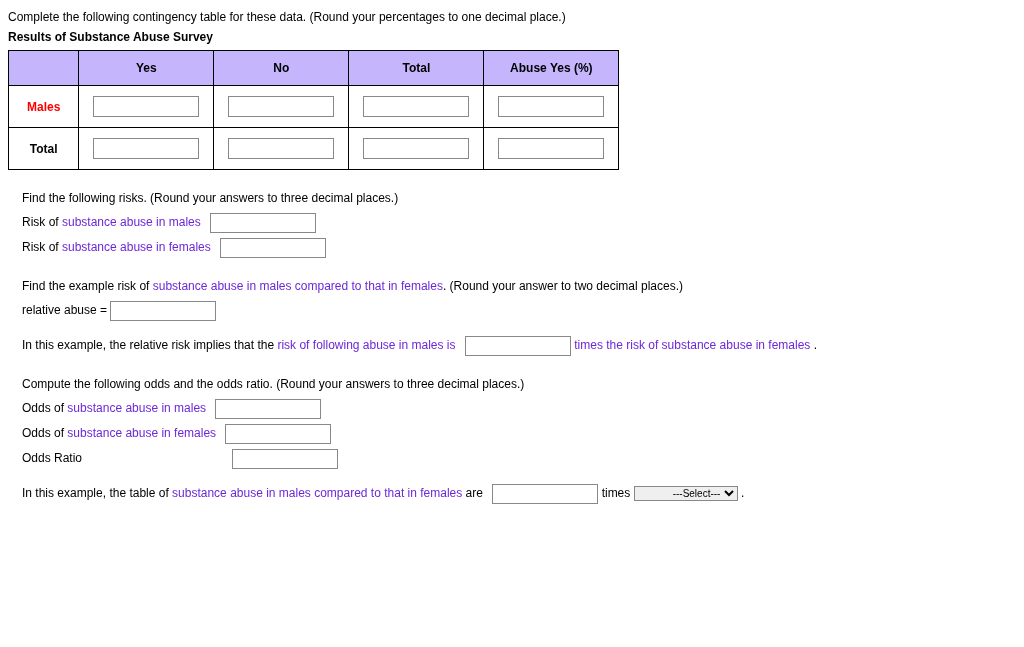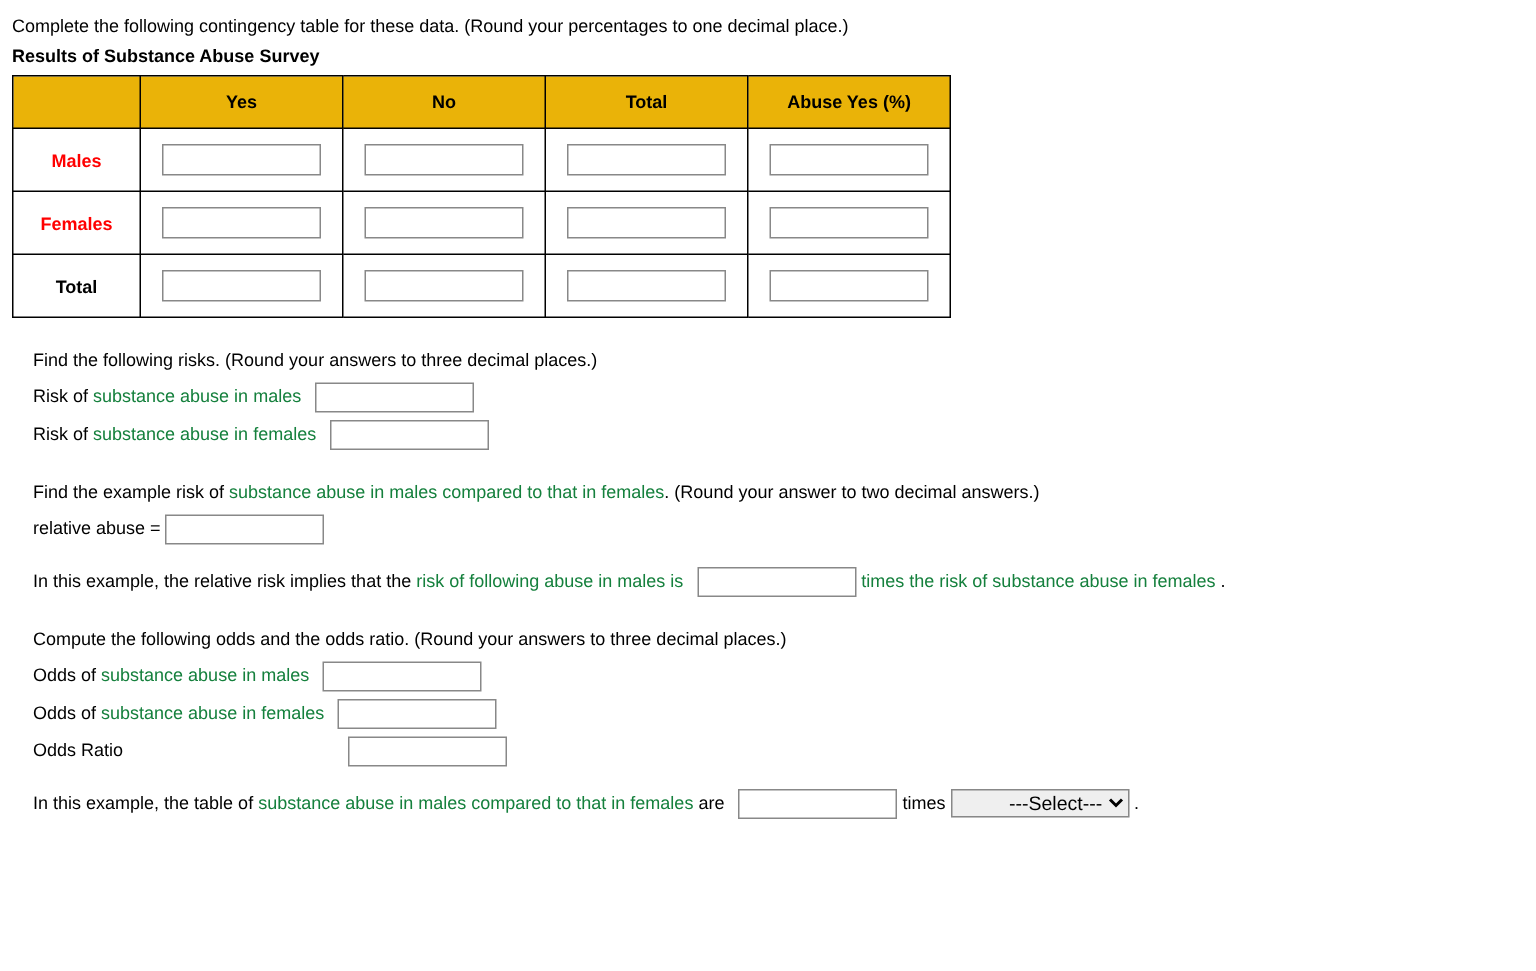--- a/index.html
+++ b/index.html
@@ -3,36 +3,36 @@
 <meta charset="utf-8">
 <style>
   body {
     font-family: Verdana, Geneva, sans-serif;
     font-size: 12px;
     color: #000;
     margin: 0;
     padding: 4px 8px;
     background: #fff;
   }
-  .red { color: #15803d; }
+  .red { color: #6d28d9; }
   .red-bold { color: #000000; font-weight: bold; }
   p { margin: 6px 0; }
   table.tbl {
     border-collapse: collapse;
     margin-top: 4px;
     margin-bottom: 18px;
   }
   table.tbl td, table.tbl th {
     border: 1px solid #000;
     padding: 10px 14px;
     text-align: center;
     vertical-align: middle;
   }
   table.tbl th {
-    background: #eab308;
+    background: #c4b5fd;
     font-weight: bold;
   }
   table.tbl th.super {
     background: #cccccc;
     color: #ff0000;
     font-weight: bold;
     font-size: 13px;
   }
   table.tbl td.rowhead {
     font-weight: bold;
@@ -53,21 +53,21 @@
   input.small {
     width: 100px;
     height: 16px;
     border: 1px solid #888;
     font-size: 12px;
     margin-left: 6px;
     padding: 1px 2px;
     vertical-align: middle;
   }
   select.sel {
-    font-size: 13px;
+    font-size: 10px;
     border: 1px solid #888;
     vertical-align: middle;
     padding-left: 34px;
   }
   .line { margin: 4px 14px; line-height: 1.7; }
   .spaced-top { margin-top: 18px; }
   .spaced-top2 { margin-top: 14px; }
 </style>
 </head>
 <body>
@@ -86,48 +86,41 @@
     <th>Abuse Yes (%)</th>
   </tr>
   <tr>
     <td class="rowhead red">Males</td>
     <td><input class="cell" type="text" style=""></td>
     <td><input class="cell" type="text" style=""></td>
     <td><input class="cell" type="text" style=""></td>
     <td><input class="cell" type="text" style=""></td>
   </tr>
   <tr>
-    <td class="rowhead red">Females</td>
-    <td><input class="cell" type="text" style=""></td>
-    <td><input class="cell" type="text" style=""></td>
-    <td><input class="cell" type="text" style=""></td>
-    <td><input class="cell" type="text" style=""></td>
-  </tr>
-  <tr>
     <td class="rowhead">Total</td>
     <td><input class="cell" type="text" style=""></td>
     <td><input class="cell" type="text" style=""></td>
     <td><input class="cell" type="text" style=""></td>
     <td><input class="cell" type="text" style=""></td>
   </tr>
 </tbody>
   </table>
 
 <p class="line">Find the following risks. (Round your answers to three decimal places.)</p>
 <div class="line">
   <span>Risk of </span><span class="red">substance abuse in males</span>
   <input class="small" type="text" style="">
 </div>
 <div class="line">
   <span>Risk of </span><span class="red">substance abuse in females</span>
   <input class="small" type="text" style="">
 </div>
 
 <p class="line spaced-top">
-  <span>Find the example risk of </span><span class="red">substance abuse in males compared to that in females</span><span>. (Round your answer to two decimal answers.)</span>
+  <span>Find the example risk of </span><span class="red">substance abuse in males compared to that in females</span><span>. (Round your answer to two decimal places.)</span>
 </p>
 <div class="line">
   <span>relative abuse = </span>
   <input class="small" style="margin-left: 0px;" type="text">
 </div>
 
 <p class="line spaced-top2">
   <span>In this example, the relative risk implies that the </span><span class="red">risk of following abuse in males is</span>
   <input class="small" type="text" style="">
   <span class="red">times the risk of substance abuse in females</span><span> .</span>

